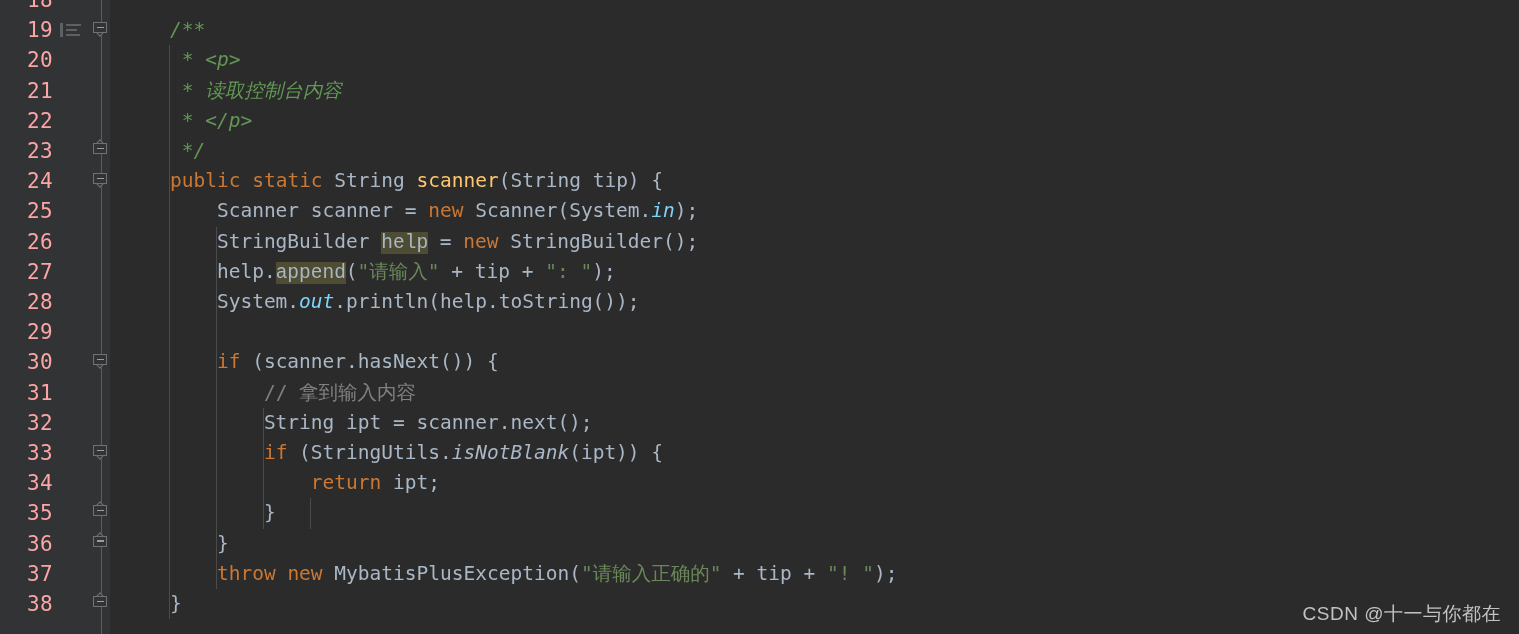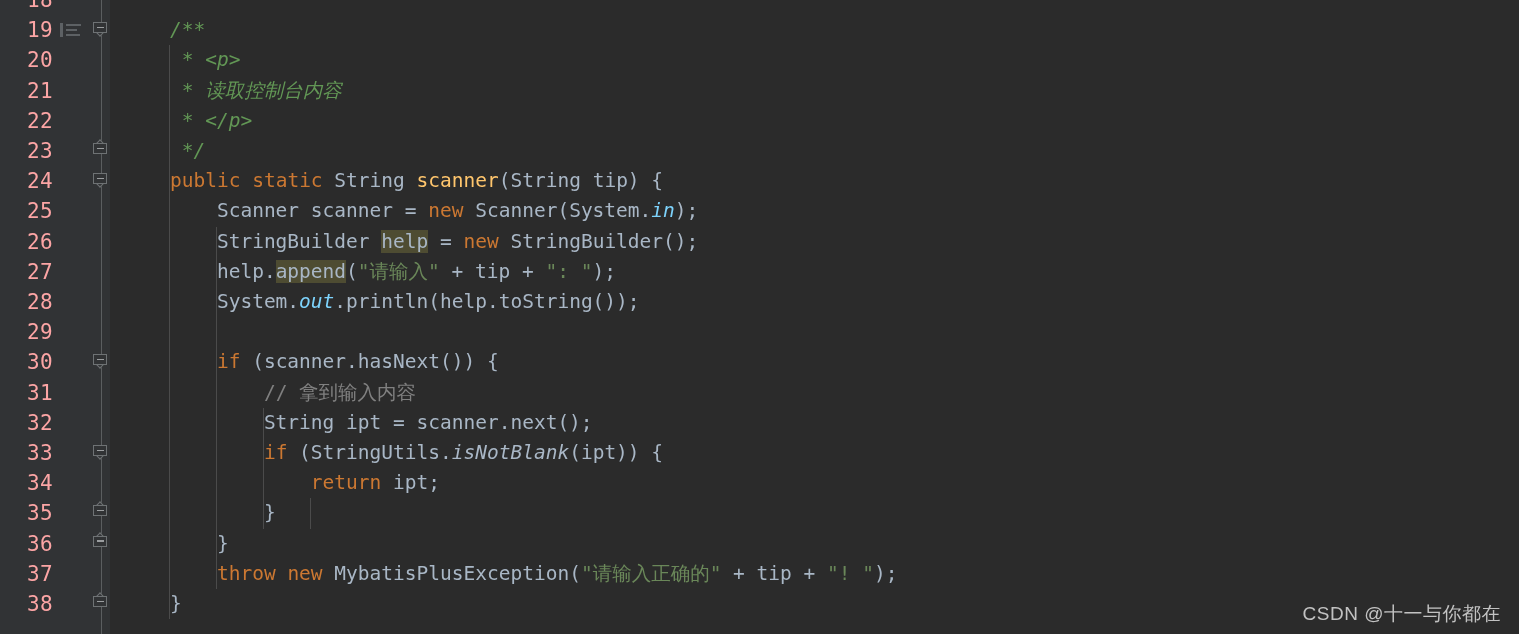--- a/index.html
+++ b/index.html
@@ -180,21 +180,21 @@
   
   .kw    { color: #cc7832; }
   .def   { color: #a9b7c6; }
   .mname { color: #ffc66d; }
   .str   { color: #6a8759; }
   .cmt   { color: #808080; }
   .jdoc  { color: #629755; font-style: italic; }
   .jdoc-tag { color: #629755; font-style: italic; }
   .stat  { color: #7dd3fc; font-style: italic; }
   .smeth { color: #a9b7c6; font-style: italic; }
-  .hl    { background: #4e4c32; }
+  .hl    { background: #4e4c32; font-family: Liberation Mono, monospace; }
 
   
   .watermark {
     position: absolute;
     right: 18px;
     bottom: 7px;
     font-family: "Liberation Sans", "DejaVu Sans", sans-serif;
     font-size: 19px;
     color: #c2c2c2;
     letter-spacing: 0.5px;

